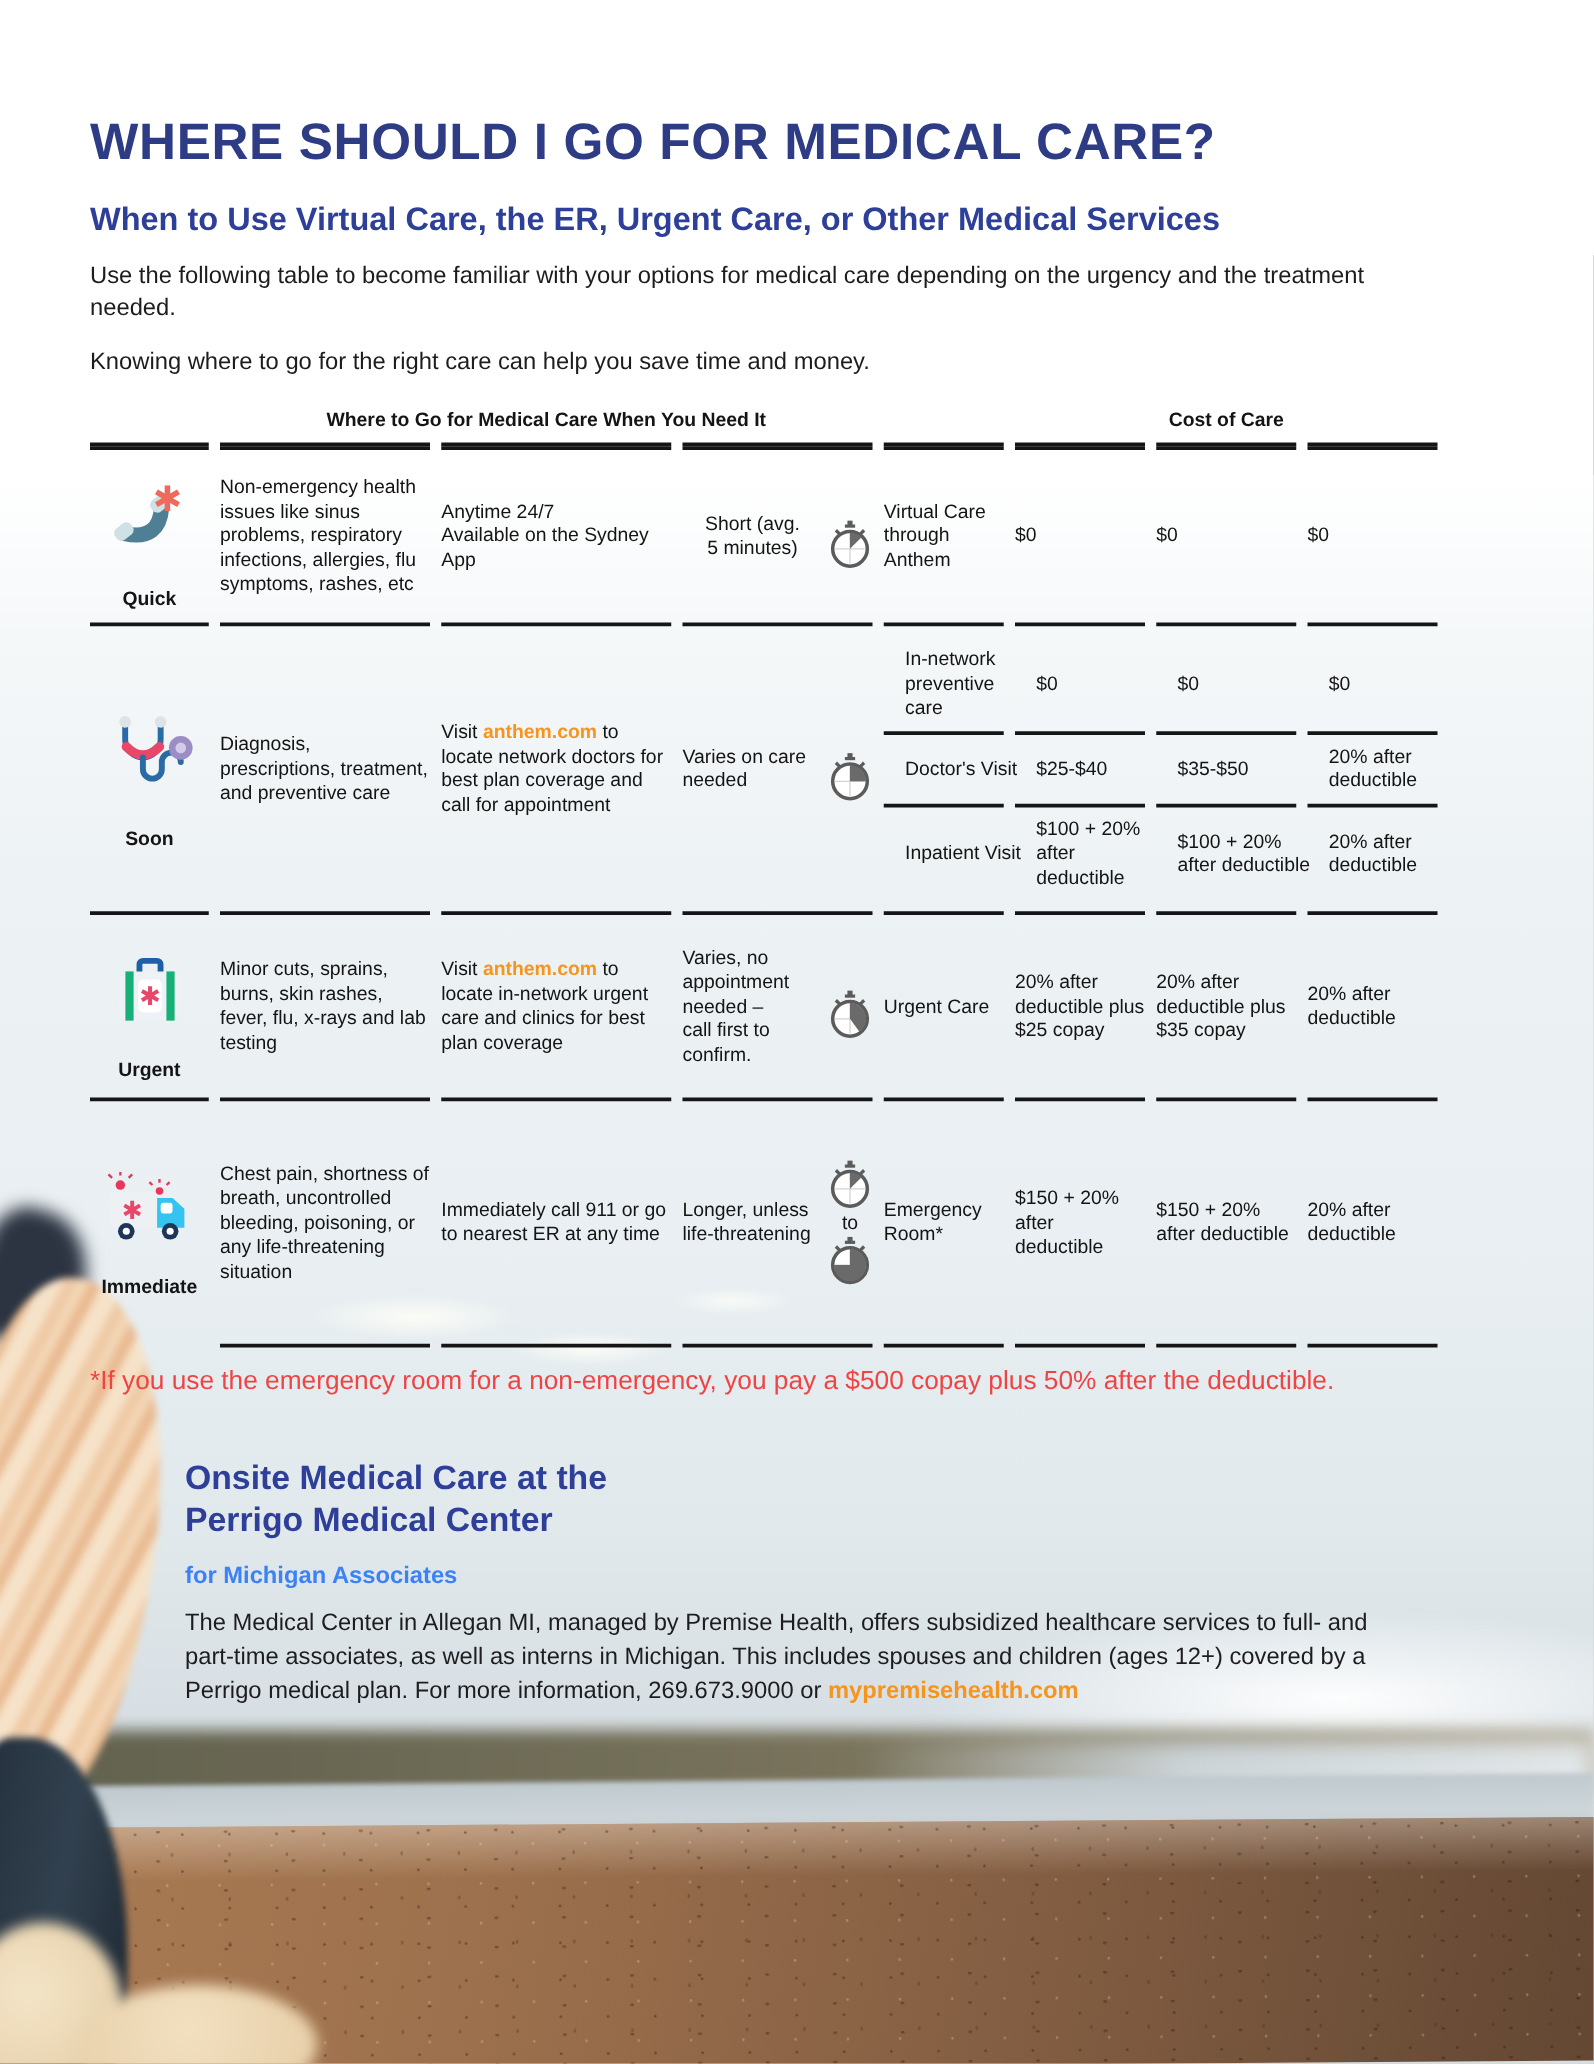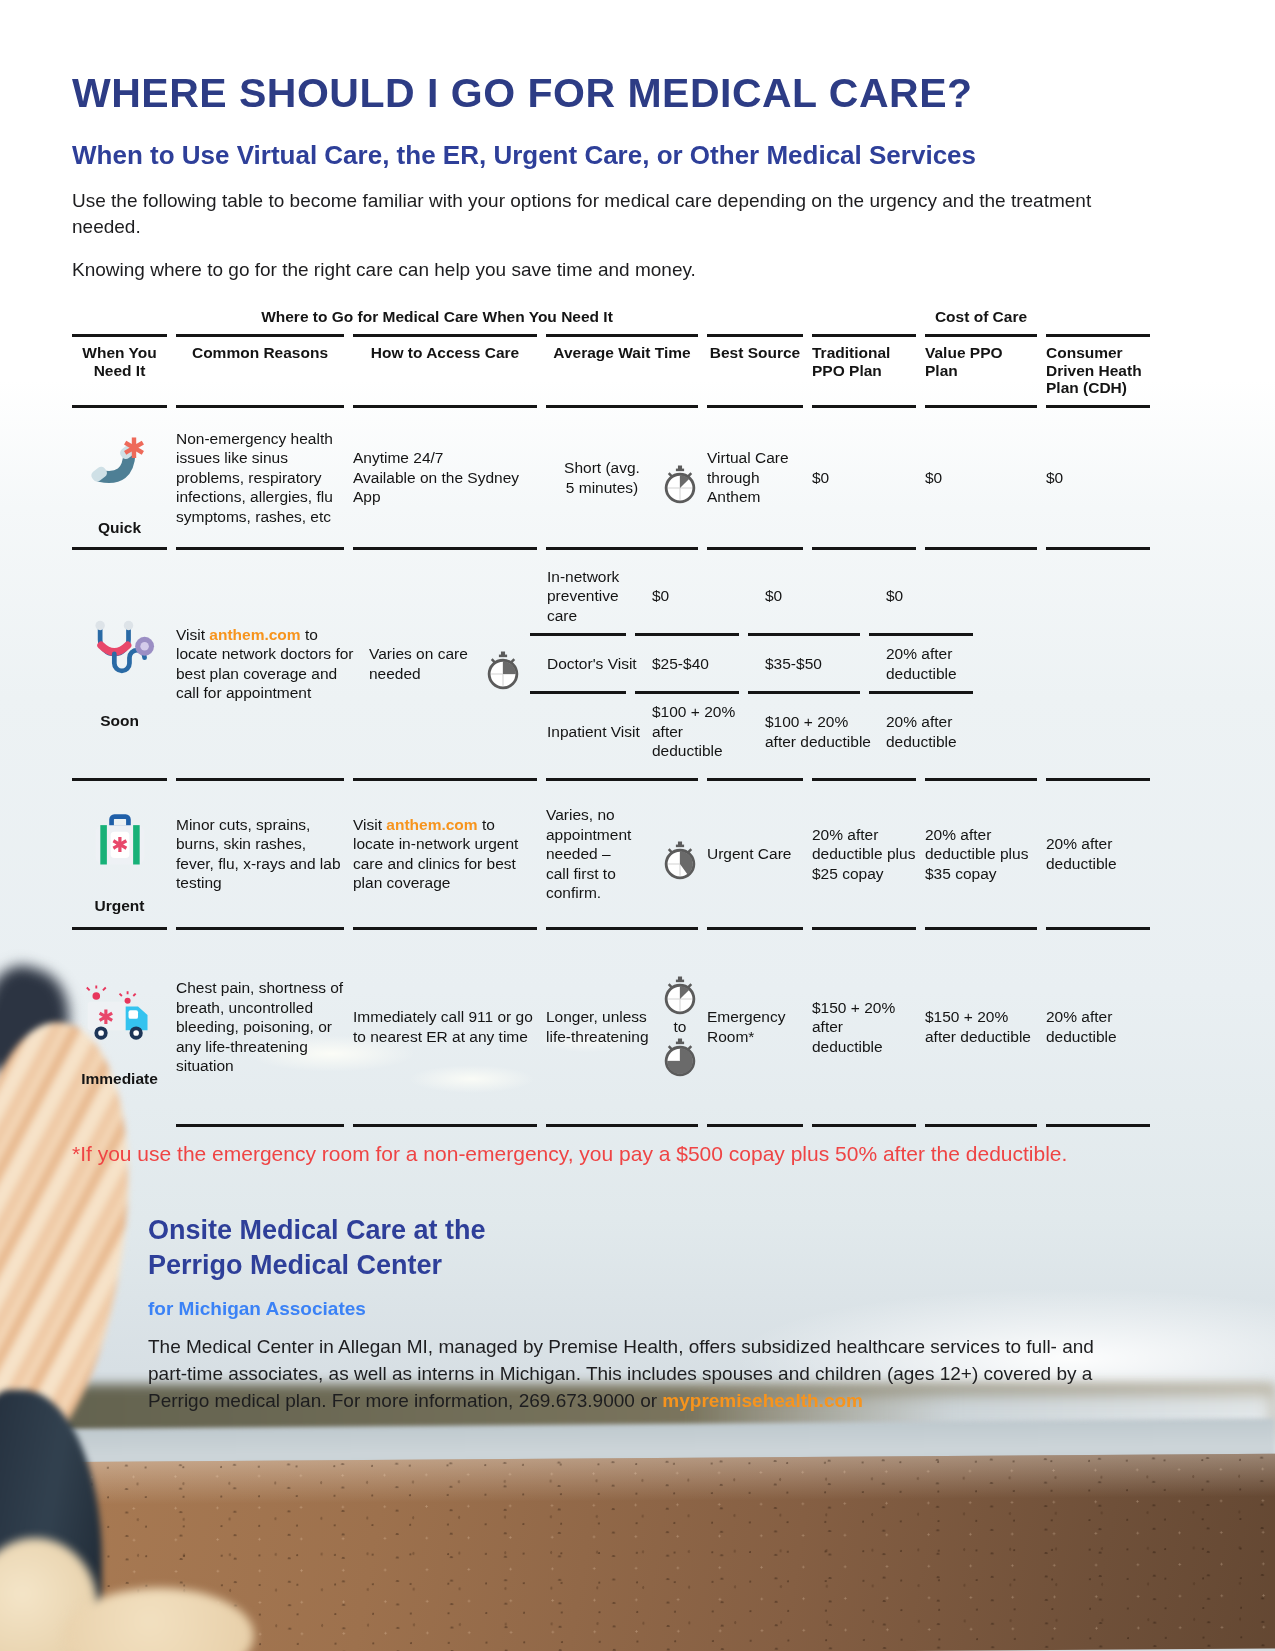--- a/index.html
+++ b/index.html
@@ -38,21 +38,21 @@
     background:repeating-linear-gradient(112deg,#f6e2c8 0 16px,#efcaa6 16px 26px,#f3d6b6 26px 34px,#e9bb92 34px 44px);
     border-radius:46% 54% 50% 50% / 38% 46% 56% 50%;filter:blur(3px);transform:rotate(6deg);}
   .p-jeans{position:absolute;left:-26px;top:420px;width:128px;height:275px;
     background:linear-gradient(100deg,#222d3b 0%,#32414f 55%,#1d2732 100%);
     border-radius:28% 62% 24% 18%;filter:blur(3px);}
   .dog{position:absolute;filter:blur(5px);}
   .d1{left:-28px;top:1538px;width:126px;height:140px;background:radial-gradient(circle at 40% 40%,#f4e5c8,#e2c9a0);border-radius:50%;}
   .d2{left:64px;top:1588px;width:190px;height:95px;background:radial-gradient(circle at 45% 35%,#f2e0c0,#e6cda6);border-radius:50%;}
 
   
-  .content{position:relative;z-index:2;padding:72px 120px 0 72px;}
+  .content{position:relative;z-index:2;padding:92px 120px 0 72px;}
   h1{margin:0 0 26px;font-size:41px;line-height:1.05;letter-spacing:.5px;color:#2d3c85;}
   h2{margin:0 0 18px;font-size:26px;line-height:1.1;color:#2e3f99;}
   .intro{margin:0 0 17px;font-size:19px;line-height:1.38;max-width:1045px;color:#1d1d1f;}
 
   
   :root{--c1:95px;--c2:168px;--c3:184px;--c4:152px;--c5:96px;--c6:104px;--c7:112px;--c8:104px;--g:9px;}
   .tbl{margin-top:24px;width:1078px;font-size:15.5px;line-height:1.26;color:#141414;}
   .ghead{display:flex;gap:var(--g);align-items:flex-end;padding-bottom:7px;}
   .gsp1{width:var(--c1);flex:none;} .gsp5{width:var(--c5);flex:none;}
   .gh-left{width:calc(var(--c2) + var(--c3) + var(--c4) + 2*var(--g));flex:none;text-align:center;}
@@ -136,30 +136,20 @@
           <i class="i1"></i>
           <i class="i2"></i>
           <i class="i3"></i>
           <i class="i4"></i>
           <i class="i5"></i>
           <i class="i6"></i>
           <i class="i7"></i>
           <i class="i8"></i>
         </div>
 
-      <div class="trow thead">
-        <div class="cell c1">When You Need It</div>
-        <div class="cell c2">Common Reasons</div>
-        <div class="cell c3">How to Access Care</div>
-        <div class="cell c4">Average Wait Time</div>
-        <div class="cell c5">Best Source</div>
-        <div class="cell c6">Traditional PPO Plan</div>
-        <div class="cell c7">Value PPO Plan</div>
-        <div class="cell c8">Consumer Driven Heath Plan (CDH)</div>
-      </div>
 
       <div class="rule">
           <i class="i1"></i>
           <i class="i2"></i>
           <i class="i3"></i>
           <i class="i4"></i>
           <i class="i5"></i>
           <i class="i6"></i>
           <i class="i7"></i>
           <i class="i8"></i>
@@ -222,20 +212,21 @@
               <circle cx="16" cy="9" r="5" fill="#dde3e8"></circle>
                 <circle cx="46" cy="9" r="5" fill="#dde3e8"></circle>
               <path d="M17 30 q14 14 28 0" stroke="#e8476a" stroke-width="8" fill="none" stroke-linecap="round"></path>
               <path d="M31 39 v10 a8 8 0 0 0 16 0 v-6 a8 8 0 0 1 16 0" stroke="#2a6aa5" stroke-width="5" fill="none" stroke-linecap="round"></path>
               <circle cx="63" cy="31" r="10" fill="#9b8ec4"></circle>
                 <circle cx="63" cy="31" r="4.5" fill="#d4cbea"></circle>
             </svg>
           </span>
           <span class="ulabel">Soon</span>
         </div>
+        <div class="cell c2">Diagnosis, prescriptions, treatment, and preventive care</div>
         <div class="cell c3 access"><span>Visit </span><a class="lnk">anthem.com</a><span> to locate network doctors for best plan coverage and call for appointment</span></div>
         <div class="cell c4 wait">
           <span class="wtext">Varies on care needed</span>
           <span class="wicon">
             <svg width="36" height="40" viewBox="0 0 70 78">
               <rect x="31" y="1" width="8" height="7" fill="#5b5b5b"></rect>
                 <rect x="27" y="7" width="16" height="5" fill="#5b5b5b"></rect>
               <line x1="13" y1="16" x2="19" y2="22" stroke="#5b5b5b" stroke-width="5"></line>
                 <line x1="57" y1="16" x2="51" y2="22" stroke="#5b5b5b" stroke-width="5"></line>
               <circle cx="35" cy="45" r="27" fill="#ffffff" stroke="#5b5b5b" stroke-width="5.5"></circle>

